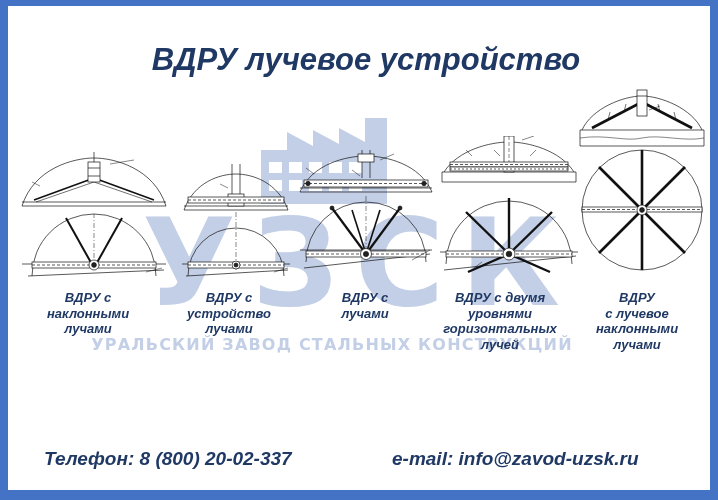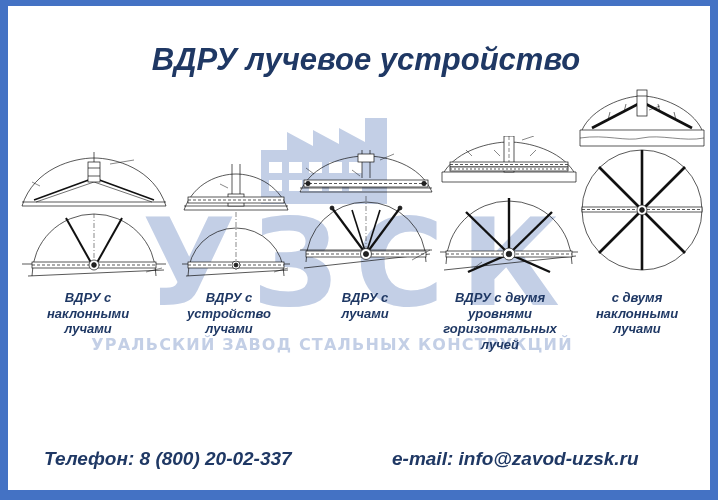--- a/index.html
+++ b/index.html
@@ -328,21 +328,22 @@
     </div>
 
     <div class="caption" style="left:424px;top:0;width:136px;">
       <div>ВДРУ с двумя</div>
       <div>уровнями</div>
       <div>горизонтальных</div>
       <div>лучей</div>
     </div>
 
     <div class="caption" style="left:566px;top:0;width:126px;">
-      <div>с двумя</div>
+      <div>ВДРУ</div>
+      <div>с лучевое</div>
       <div>наклонными</div>
       <div>лучами</div>
     </div>
 
   </div>
 
   <div id="footer">
     <div class="foot-text" id="foot-phone">Телефон: 8 (800) 20-02-337</div>
     <div class="foot-text" id="foot-mail">e-mail: info@zavod-uzsk.ru</div>
   </div>

